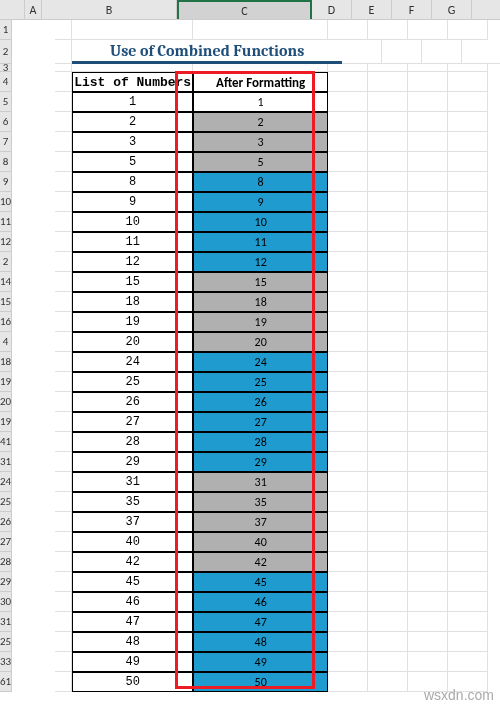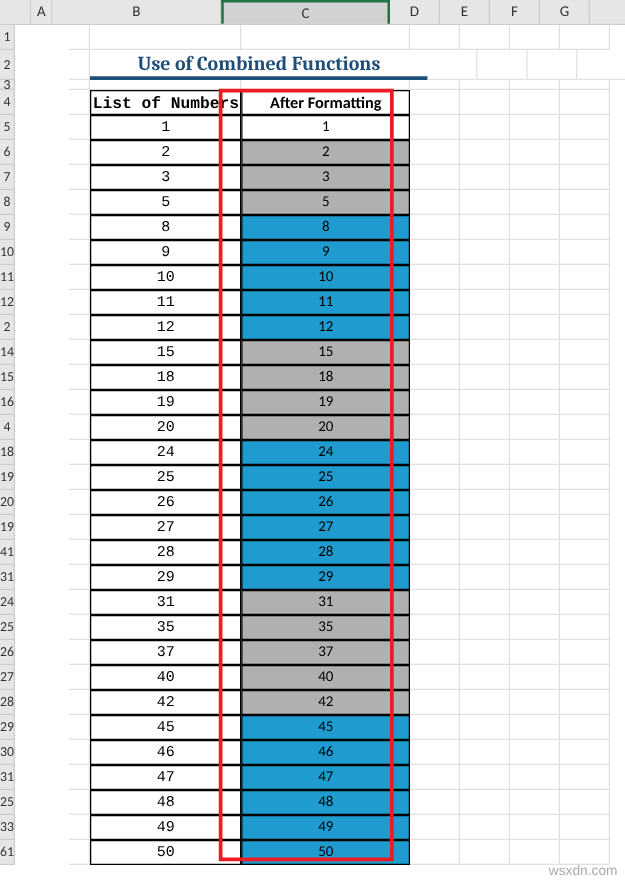--- a/index.html
+++ b/index.html
@@ -113,21 +113,21 @@
     .red-box {
       position: absolute;
       border: 3px solid #ed1c24;
       pointer-events: none;
       z-index: 10;
     }
     .watermark {
       position: absolute;
       bottom: 4px;
       right: 6px;
-      font-size: 11px;
+      font-size: 14px;
       color: #aaa;
       font-family: Arial, sans-serif;
     }
     .selection-border {
       border-top: 2px solid #217346;
       border-left: 2px solid #217346;
       border-right: 2px solid #217346;
     }
   </style>
 </head>

